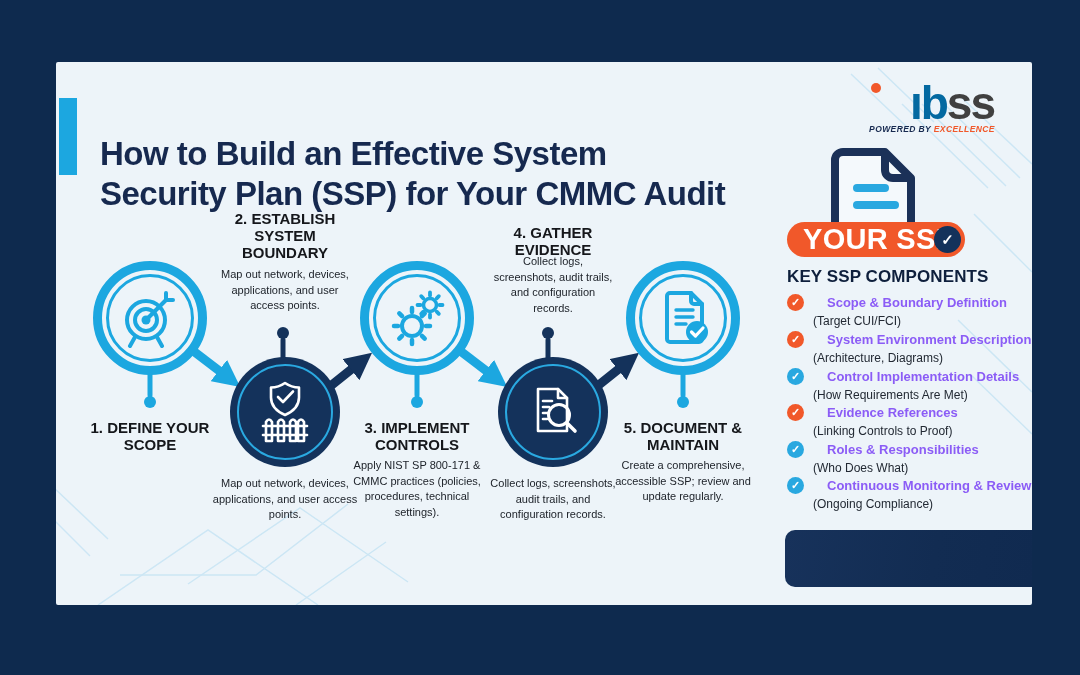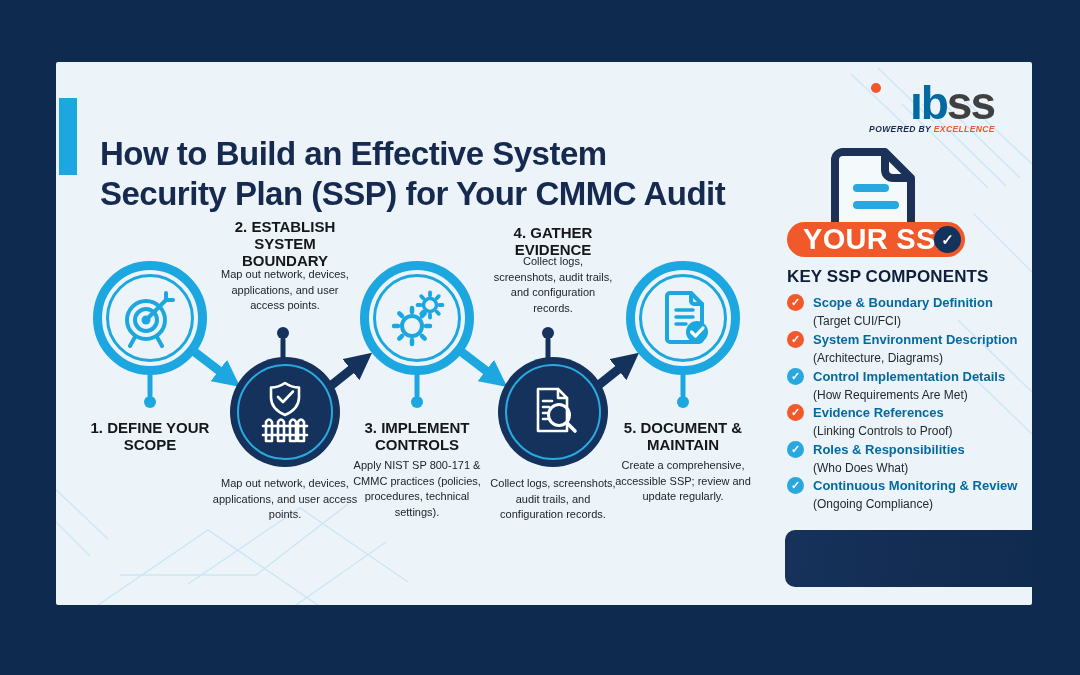--- a/index.html
+++ b/index.html
@@ -75,21 +75,21 @@
     position:absolute;left:731px;top:205px;width:250px;
     font-size:17px;font-weight:800;color:#0E1F3C;letter-spacing:0.1px;
   }
   .chk-item{position:absolute;left:731px;display:flex;gap:9px;width:245px;}
   .chk-circle{
     flex:0 0 auto;width:17px;height:17px;border-radius:50%;margin-top:1px;
     color:#fff;font-size:11px;font-weight:800;display:flex;align-items:center;justify-content:center;
   }
   .chk-circle.orange{background:#F1582A;}
   .chk-circle.blue{background:#29A8E0;}
-  .chk-title{font-size:13px;font-weight:800;color:#0369a1;line-height:15px;}
+  .chk-title{font-size:13px;font-weight:800;color:#8b5cf6;line-height:15px;margin-left:14px;}
   .chk-sub{font-size:12px;color:#222933;line-height:15px;}
 
   .footer-bar{
     position:absolute;left:729px;top:468px;width:247px;height:57px;
     border-radius:10px 0 0 10px;
     background:linear-gradient(100deg,#17325B 0%,#122C52 60%,#102A50 100%);
   }
 </style>
 </head>
 <body>
@@ -170,21 +170,21 @@
               <path d="M46 12 L53 12"></path>
               <path d="M46 12 L46 5"></path>
             <path d="M15 49 L10 58"></path>
               <path d="M37 49 L42 58"></path>
           </g>
         </svg>
       </div>
     </div>
     <div class="step-label" style="left:19px;top:357px;width:150px;">1. DEFINE YOUR SCOPE</div>
 
-    <div class="step-label" style="left:159px;top:156px;width:140px;">2. ESTABLISH SYSTEM BOUNDARY</div>
+    <div class="step-label" style="left:159px;top:148px;width:140px;">2. ESTABLISH SYSTEM BOUNDARY</div>
     <div class="step-desc" style="left:159px;top:205px;width:140px;">Map out network, devices, applications, and user access points.</div>
     <div class="circle-dark" style="left:174px;top:295px;">
       <div class="inner">
         <svg width="64" height="64" viewBox="0 0 64 64">
           <g fill="none" stroke="#FFFFFF" stroke-width="2.6" stroke-linejoin="round" stroke-linecap="round">
             <path d="M32 3 c5 3.5 10 4.5 14 4.5 v10 c0 9 -6 14 -14 17.5 c-8 -3.5 -14 -8.5 -14 -17.5 v-10 c4 0 9 -1 14 -4.5 z"></path>
             <path d="M25 17 L30 22 L40 11.5"></path>
             <path d="M10 46 H54"></path>
               <path d="M10 55 H54"></path>
             <path d="M13 42 q3 -5 6 0 v19 h-6 z"></path>

